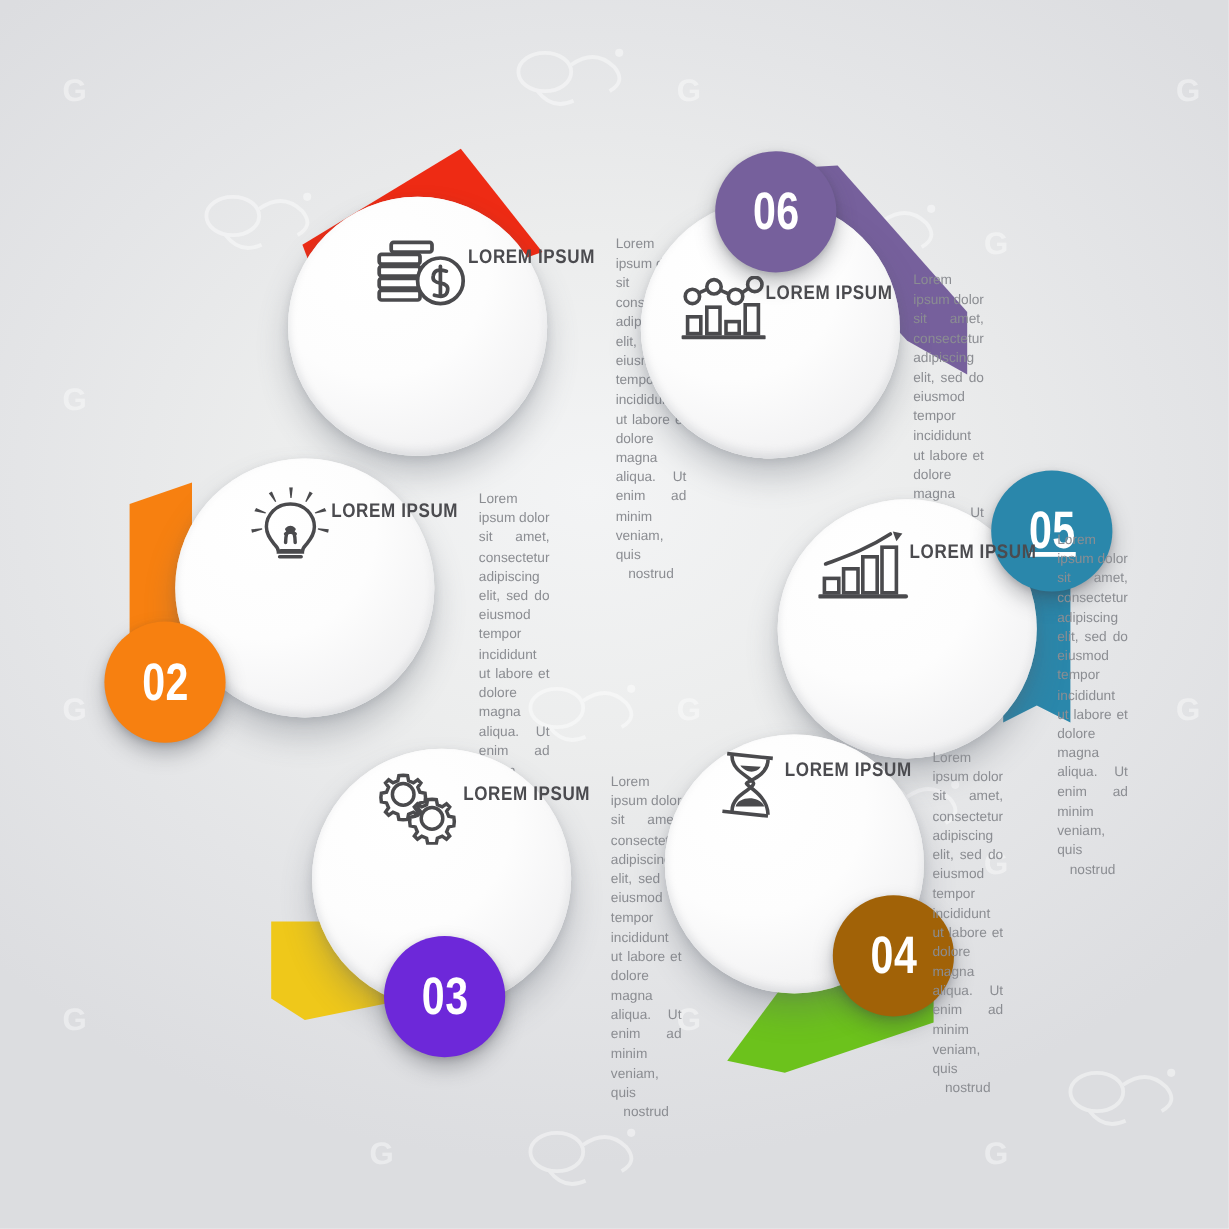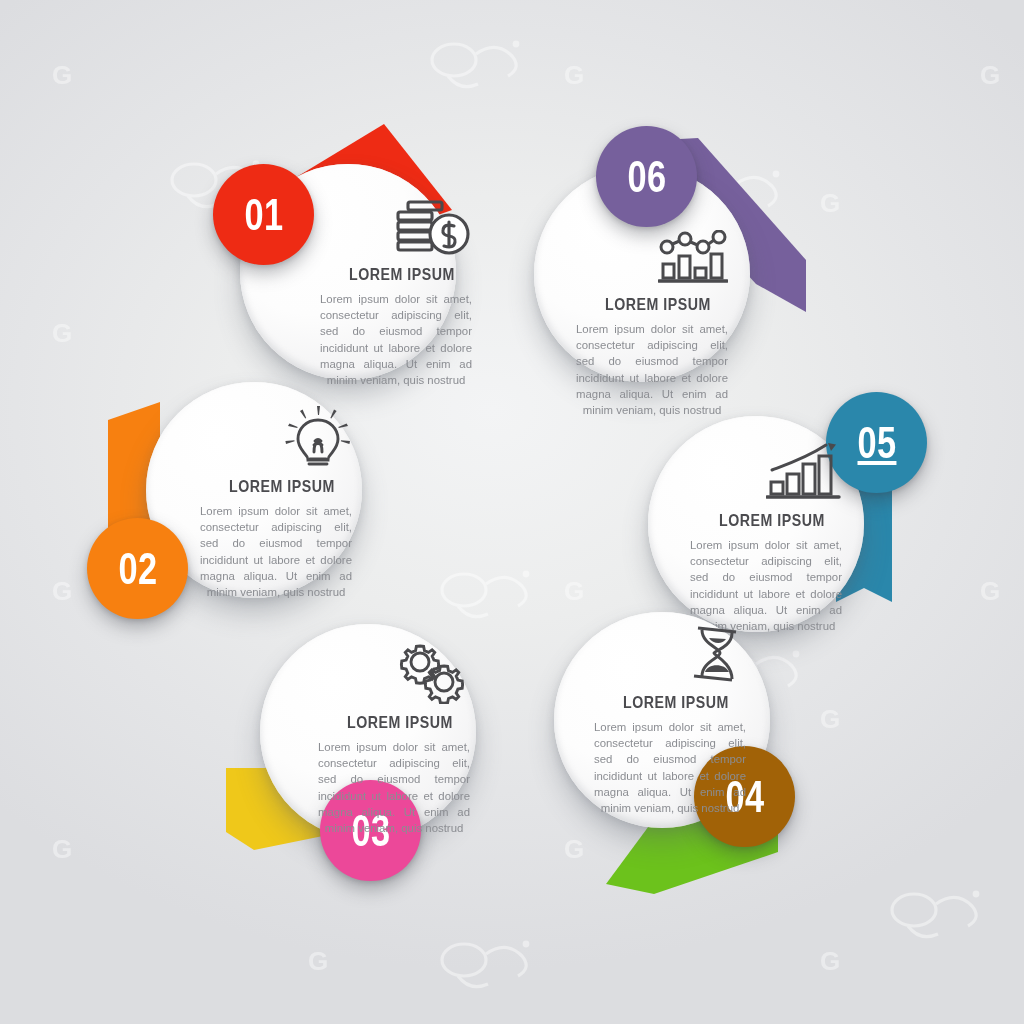--- a/index.html
+++ b/index.html
@@ -40,21 +40,21 @@
     display:flex;align-items:center;justify-content:center;
     color:#fff;font-weight:bold;letter-spacing:.5px;
     font-family:"Liberation Sans Narrow","Liberation Sans",sans-serif;
     box-shadow:0 9px 17px rgba(60,62,70,.34), 0 2px 5px rgba(60,62,70,.2);
   }
   .badge span{
     font-size:44px;line-height:1;font-weight:bold;
     transform:scaleX(.78);display:inline-block;
   }
 
-  .content{position:absolute;display:flex;flex-direction:column;align-items:flex-end;}
+  .content{position:absolute;display:flex;}
   .ico{height:60px;display:flex;align-items:flex-end;}
   .ico svg{display:block;}
   .ttl{
     font-size:16.5px;font-weight:bold;color:#4b4b4f;
     letter-spacing:.6px;margin:9px 0 7px 0;
     transform:scaleX(.86);transform-origin:left center;
     white-space:nowrap;
   }
   .body{
     font-size:11.4px;line-height:1.42;color:#8b8d92;
@@ -179,23 +179,20 @@
   </div>
 
   <div class="item" id="i01">
 
     <div class="ribbon" style="left:26px;top:0px;">
       <svg width="240" height="140" viewBox="0 0 240 140">
         <path d="M46 128 L30 86 L162 6 L230 92 L100 138 Z" fill="#ee2b14"></path>
       </svg>
     </div>
     <div class="disc" style="left:44px;top:46px;width:216px;height:216px;"></div>
-    <div class="badge" style="left:17px;top:46px;width:101px;height:101px;background:#ee2b14;">
-      <span>01</span>
-    </div>
     <div class="content c-right" style="left:116px;top:78px;width:160px;">
       <div class="ico">
         <svg width="78" height="58" viewBox="0 0 78 58">
           <g fill="none" stroke="#4a4a4d" stroke-width="3.1" stroke-linejoin="round">
             <rect x="14" y="4" width="34" height="8" rx="2"></rect>
             <rect x="4" y="14" width="34" height="8" rx="2"></rect>
             <rect x="4" y="24" width="34" height="8" rx="2"></rect>
             <rect x="4" y="34" width="34" height="8" rx="2"></rect>
             <rect x="4" y="44" width="34" height="8" rx="2"></rect>
             <circle cx="55" cy="36" r="19" fill="#fff"></circle>
@@ -305,21 +302,21 @@
     </div>
   </div>
 
   <div class="item" id="i03">
     <div class="ribbon" style="left:-18px;top:134px;">
       <svg width="220" height="130" viewBox="0 0 220 130">
         <path d="M12 22 L138 22 L178 76 L40 104 L12 86 Z" fill="#efc81a"></path>
       </svg>
     </div>
     <div class="disc" style="left:28px;top:12px;width:216px;height:216px;"></div>
-    <div class="badge" style="left:88px;top:168px;width:101px;height:101px;background:#ec4899;">
+    <div class="badge" style="left:88px;top:168px;width:101px;height:101px;background:#6d28d9;">
       <span>03</span>
     </div>
     <div class="content c-right" style="left:78px;top:32px;width:160px;">
       <div class="ico" style="justify-content:center;">
         <svg width="76" height="62" viewBox="0 0 76 62">
           <g fill="none" stroke="#4a4a4d" stroke-width="2.9">
             <circle cx="26" cy="20" r="9"></circle>
             <path d="M26 4 l3.6 .4 l.9 4.3 l4 1.7 l3.6 -2.5 l2.6 2.6 l-2.5 3.6 l1.7 4 l4.3 .9 l.4 3.6 l-.4 3.6 l-4.3 .9 l-1.7 4 l2.5 3.6 l-2.6 2.6 l-3.6 -2.5 l-4 1.7 l-.9 4.3 l-3.6 .4 l-3.6 -.4 l-.9 -4.3 l-4 -1.7 l-3.6 2.5 l-2.6 -2.6 l2.5 -3.6 l-1.7 -4 l-4.3 -.9 l-.4 -3.6 l.4 -3.6 l4.3 -.9 l1.7 -4 l-2.5 -3.6 l2.6 -2.6 l3.6 2.5 l4 -1.7 l.9 -4.3 Z"></path>
             <circle cx="50" cy="40" r="9"></circle>
             <path d="M50 24 l3.6 .4 l.9 4.3 l4 1.7 l3.6 -2.5 l2.6 2.6 l-2.5 3.6 l1.7 4 l4.3 .9 l.4 3.6 l-.4 3.6 l-4.3 .9 l-1.7 4 l2.5 3.6 l-2.6 2.6 l-3.6 -2.5 l-4 1.7 l-.9 4.3 l-3.6 .4 l-3.6 -.4 l-.9 -4.3 l-4 -1.7 l-3.6 2.5 l-2.6 -2.6 l2.5 -3.6 l-1.7 -4 l-4.3 -.9 l-.4 -3.6 l.4 -3.6 l4.3 -.9 l1.7 -4 l-2.5 -3.6 l2.6 -2.6 l3.6 2.5 l4 -1.7 l.9 -4.3 Z"></path>

